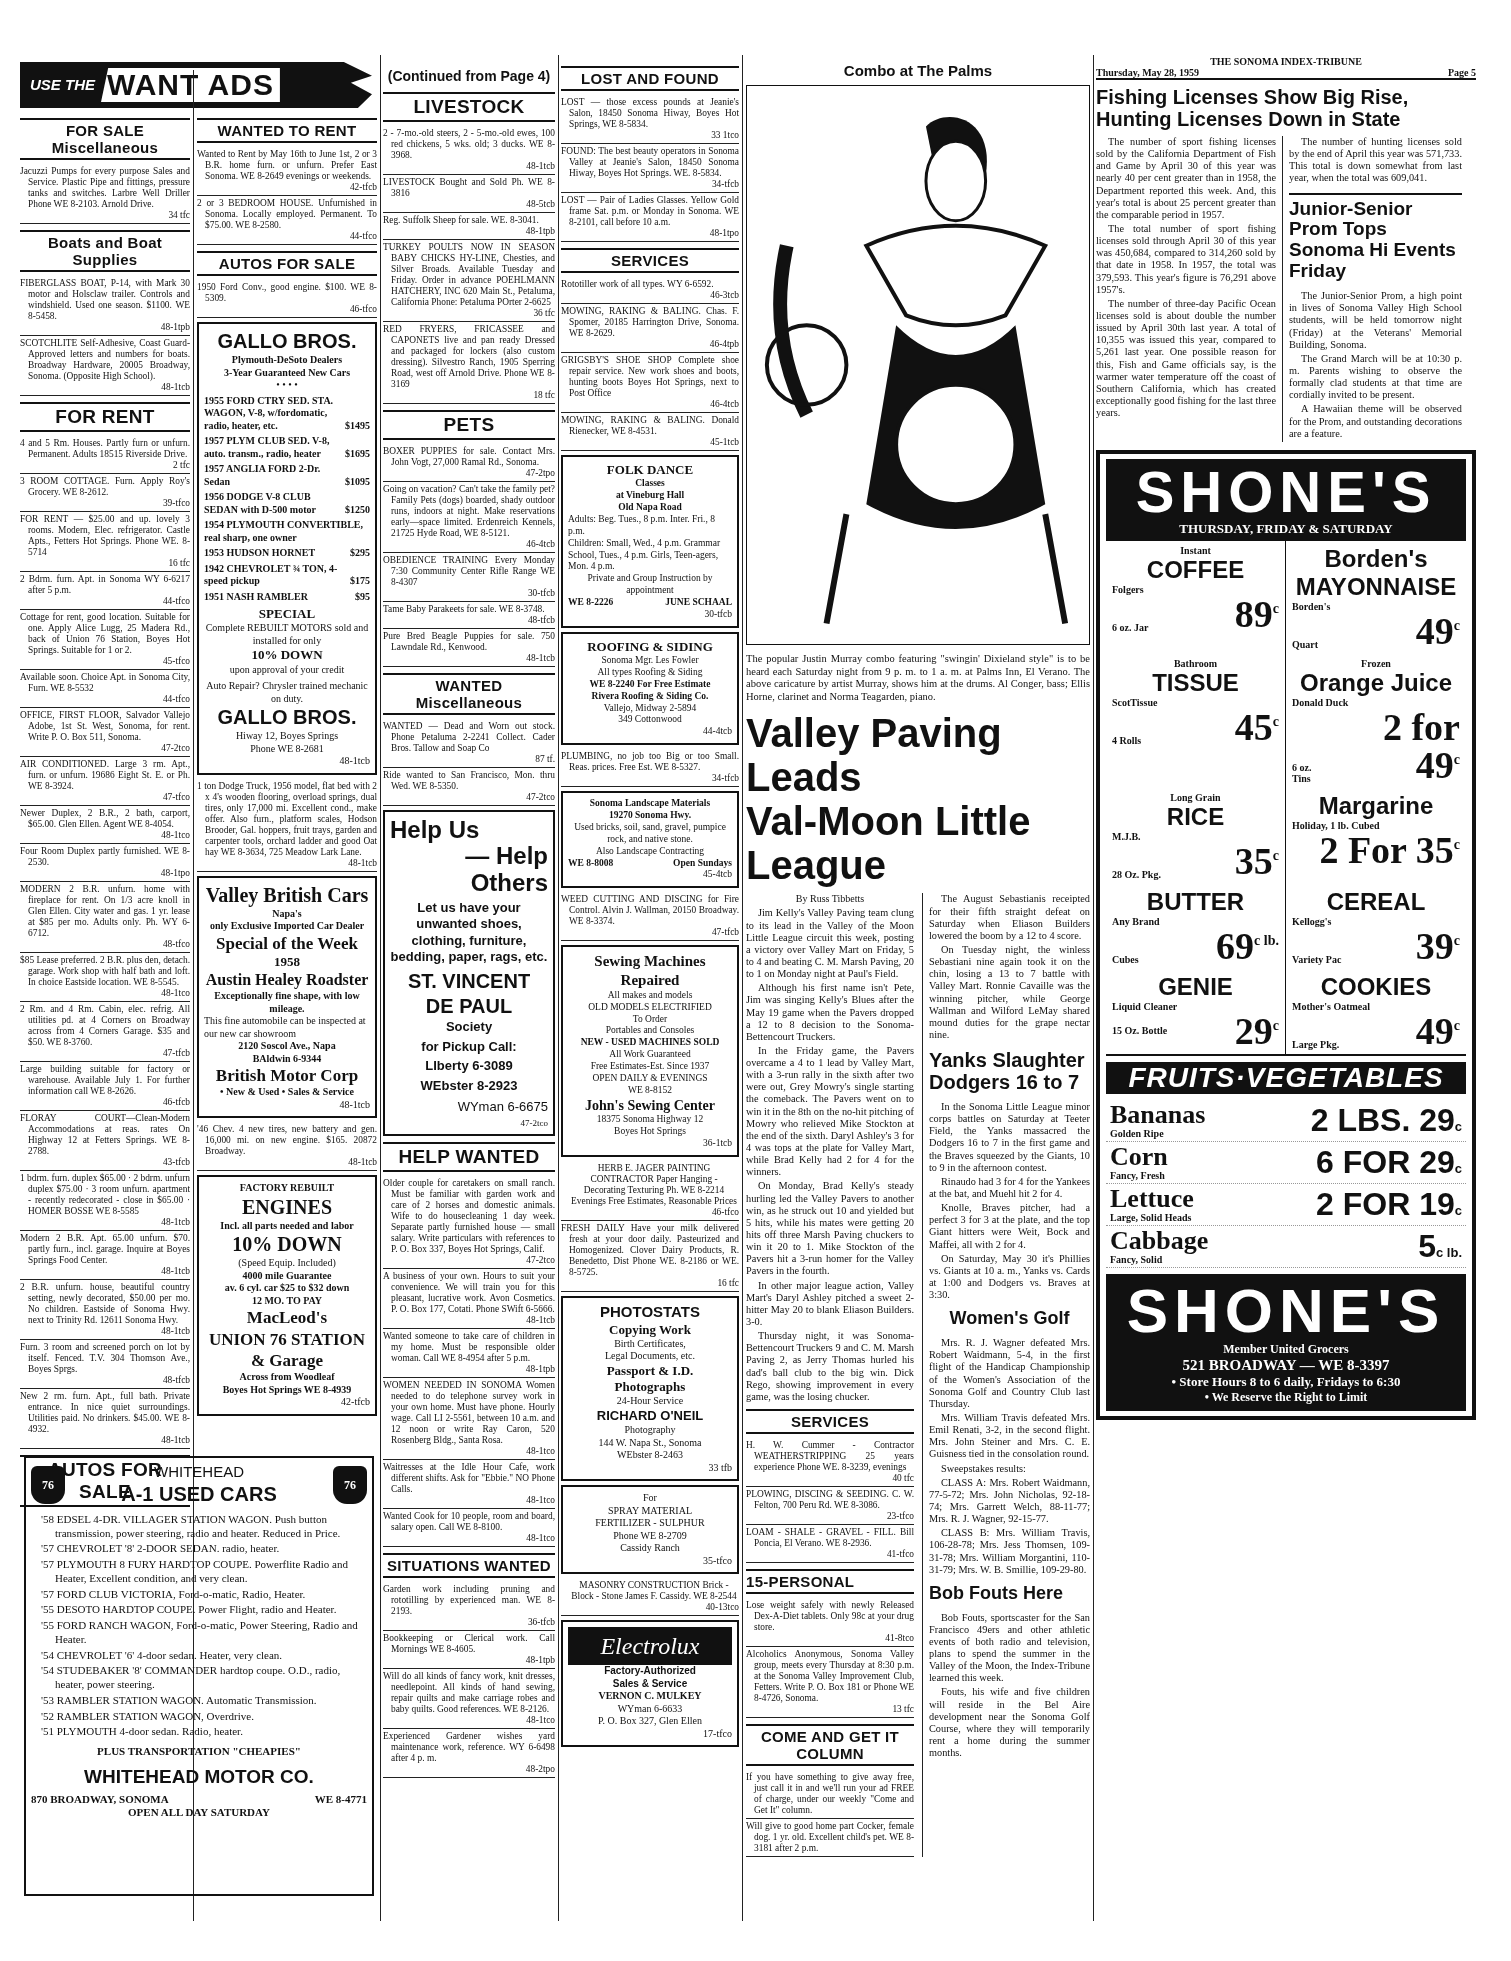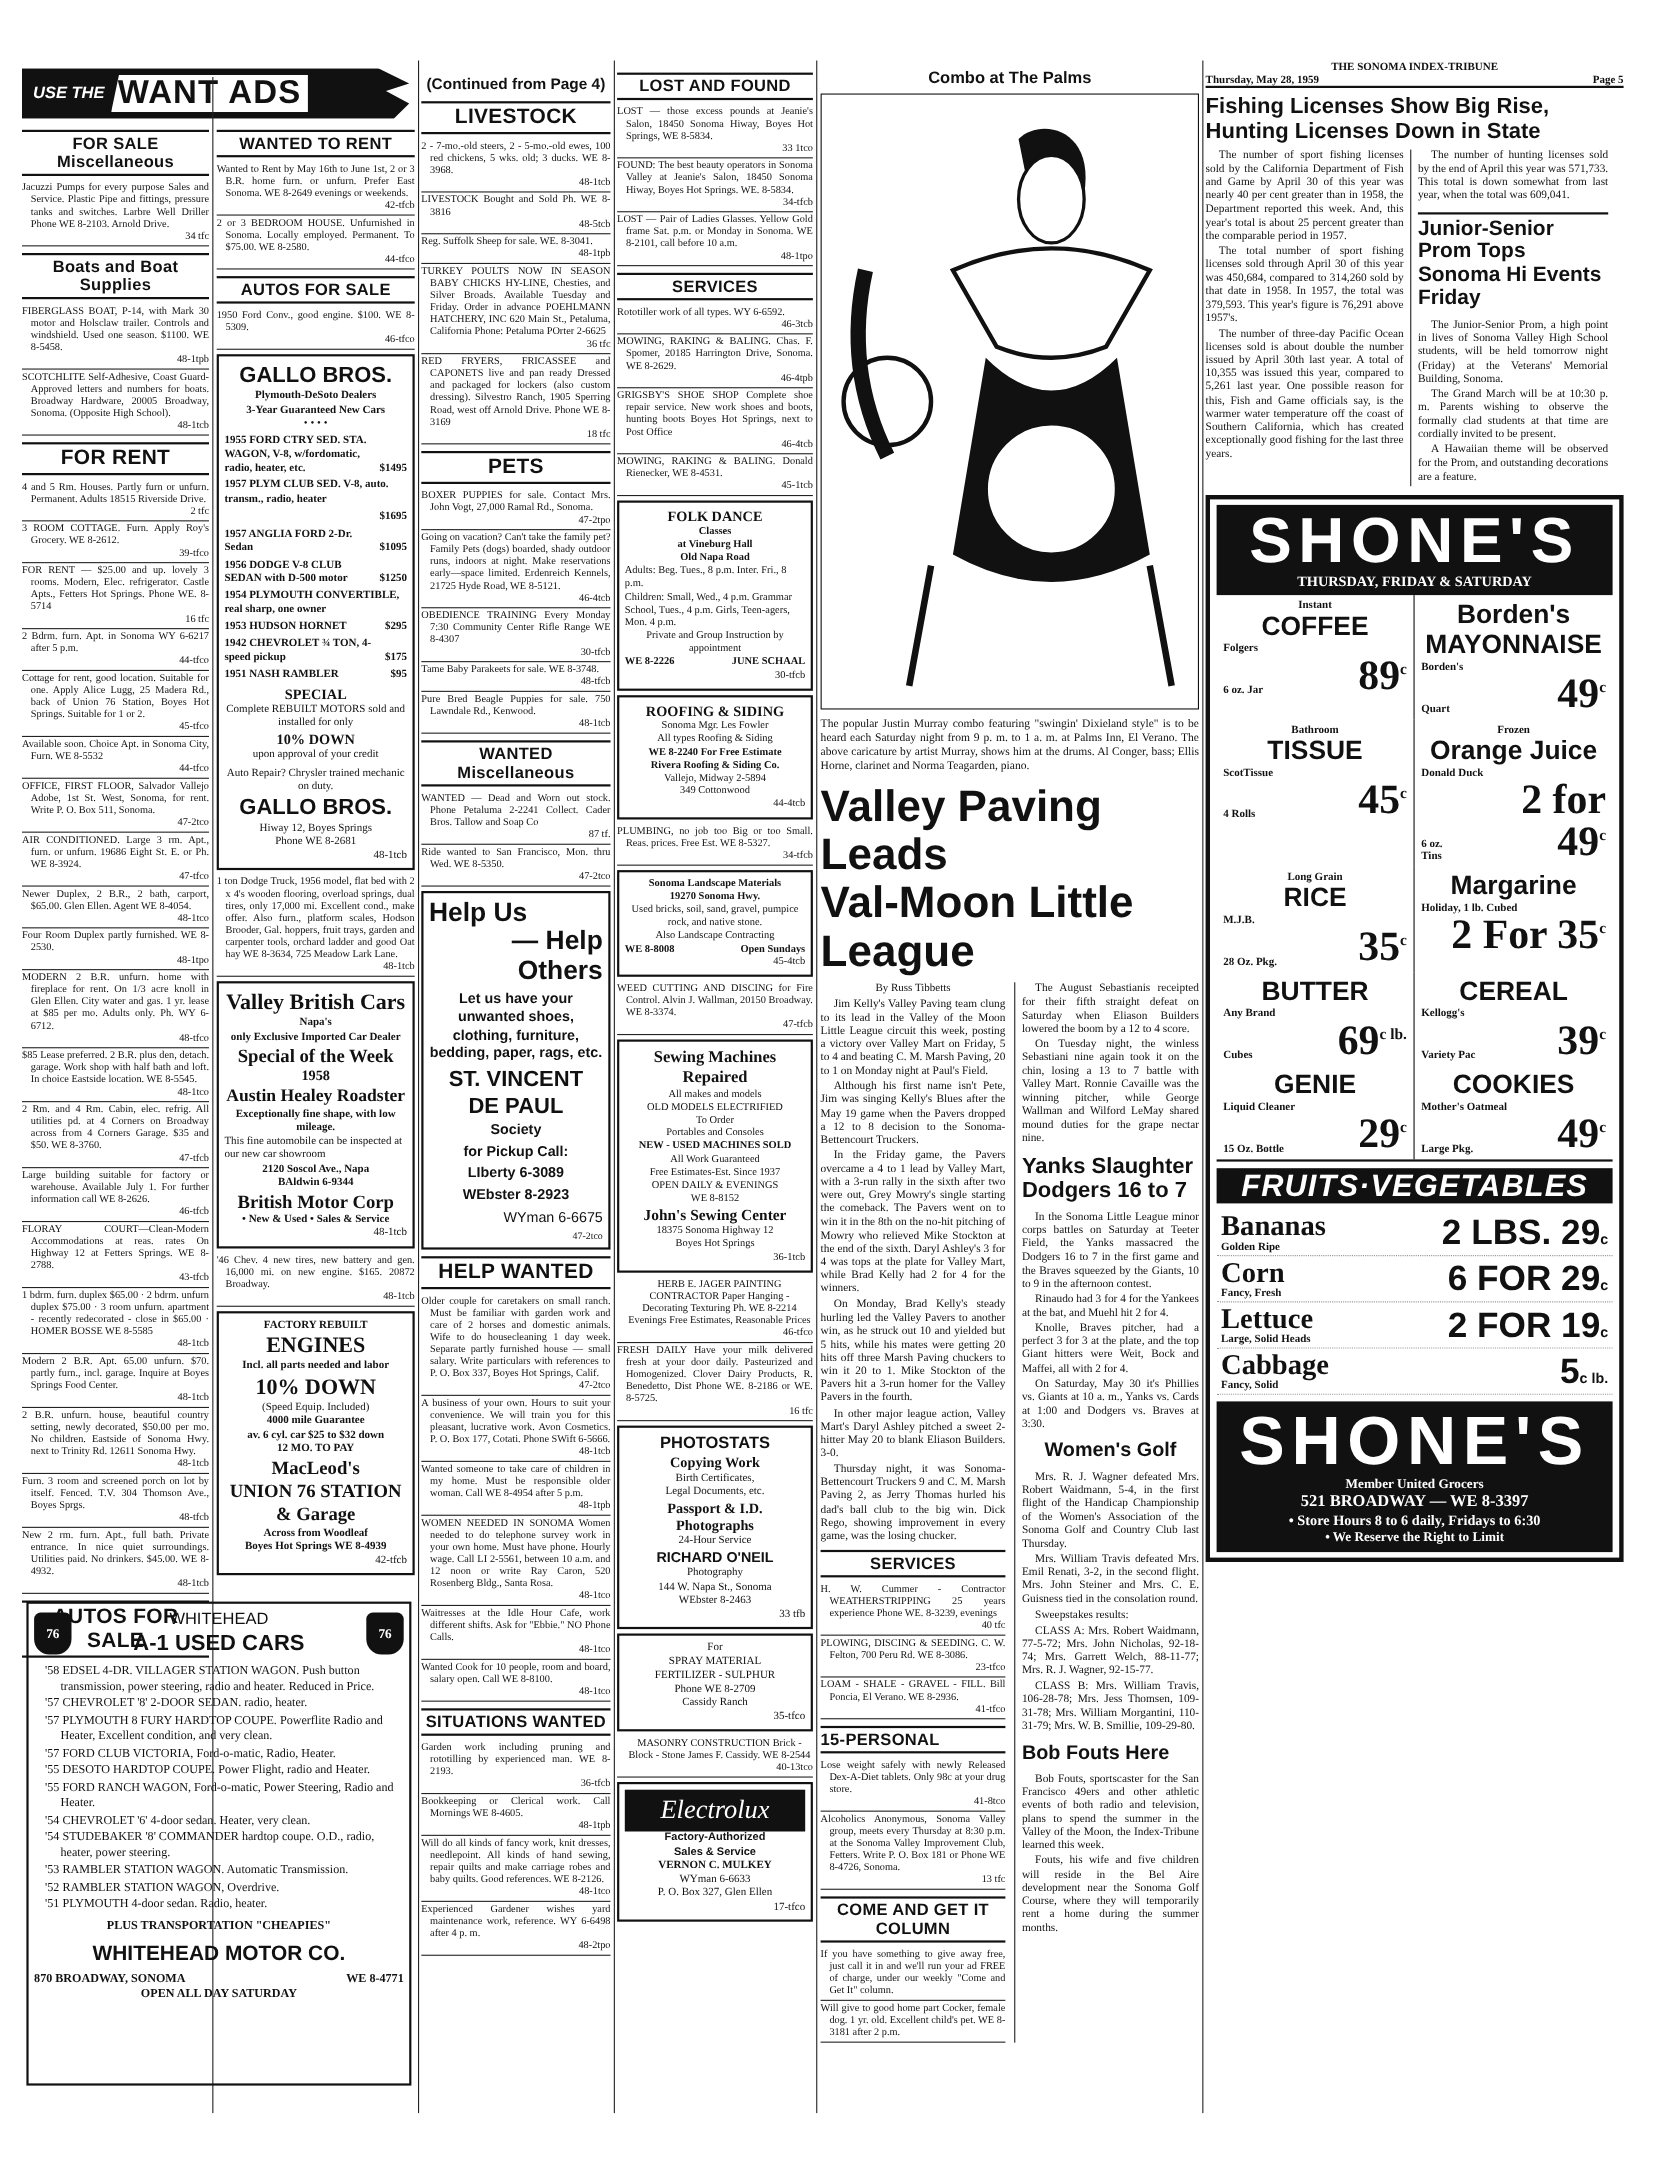--- a/index.html
+++ b/index.html
@@ -142,21 +142,21 @@
   <div class="box">
     <div class="big">GALLO BROS.</div>
     <div class="mid" style="font-size:10px">Plymouth-DeSoto Dealers</div>
     <div style="font-weight:bold">3-Year Guaranteed New Cars</div>
     <div>• • • •</div>
     <div id="gcars" class="l">
         <div style="font-weight: bold; margin: 3px 0px; display: flex; justify-content: space-between; gap: 4px;">
           <span>1955 FORD CTRY SED. STA. WAGON, V-8, w/fordomatic, radio, heater, etc.</span>
           <span style="align-self: flex-end;">$1495</span>
         </div>
-        <div style="font-weight: bold; margin: 3px 0px; display: flex; justify-content: space-between; gap: 4px; flex-direction: column;">
+        <div style="font-weight: bold; margin: 3px 0px; display: flex; justify-content: space-between; gap: 4px;">
           <span>1957 PLYM CLUB SED. V-8, auto. transm., radio, heater</span>
           <span style="align-self: flex-end;">$1695</span>
         </div>
         <div style="font-weight: bold; margin: 3px 0px; display: flex; justify-content: space-between; gap: 4px;">
           <span>1957 ANGLIA FORD 2-Dr. Sedan</span>
           <span style="align-self: flex-end;">$1095</span>
         </div>
         <div style="font-weight: bold; margin: 3px 0px; display: flex; justify-content: space-between; gap: 11px;">
           <span>1956 DODGE V-8 CLUB SEDAN with D-500 motor</span>
           <span style="align-self: flex-end;">$1250</span>
@@ -553,21 +553,21 @@
           <div class="desc" style="font-weight:bold">Kellogg's</div>
           <div style="display:flex;justify-content:space-between;align-items:flex-end">
             <span class="desc" style="font-weight:bold">Variety Pac</span>
             <span class="price"><span>39</span><sup>c</sup></span>
           </div>
         </div>
         <div class="cell">
           <div class="desc" style="text-align:center;font-weight:bold"></div>
           <div class="item">GENIE</div>
           <div class="desc" style="font-weight:bold">Liquid Cleaner</div>
-          <div style="display:flex;justify-content:space-between;align-items:flex-end">
+          <div style="display:flex;justify-content:space-between;align-items:center">
             <span class="desc" style="font-weight:bold">15 Oz. Bottle</span>
             <span class="price"><span>29</span><sup>c</sup></span>
           </div>
         </div>
         <div class="cell">
           <div class="desc" style="text-align:center;font-weight:bold"></div>
           <div class="item">COOKIES</div>
           <div class="desc" style="font-weight:bold">Mother's Oatmeal</div>
           <div style="display:flex;justify-content:space-between;align-items:flex-end">
             <span class="desc" style="font-weight:bold">Large Pkg.</span>

